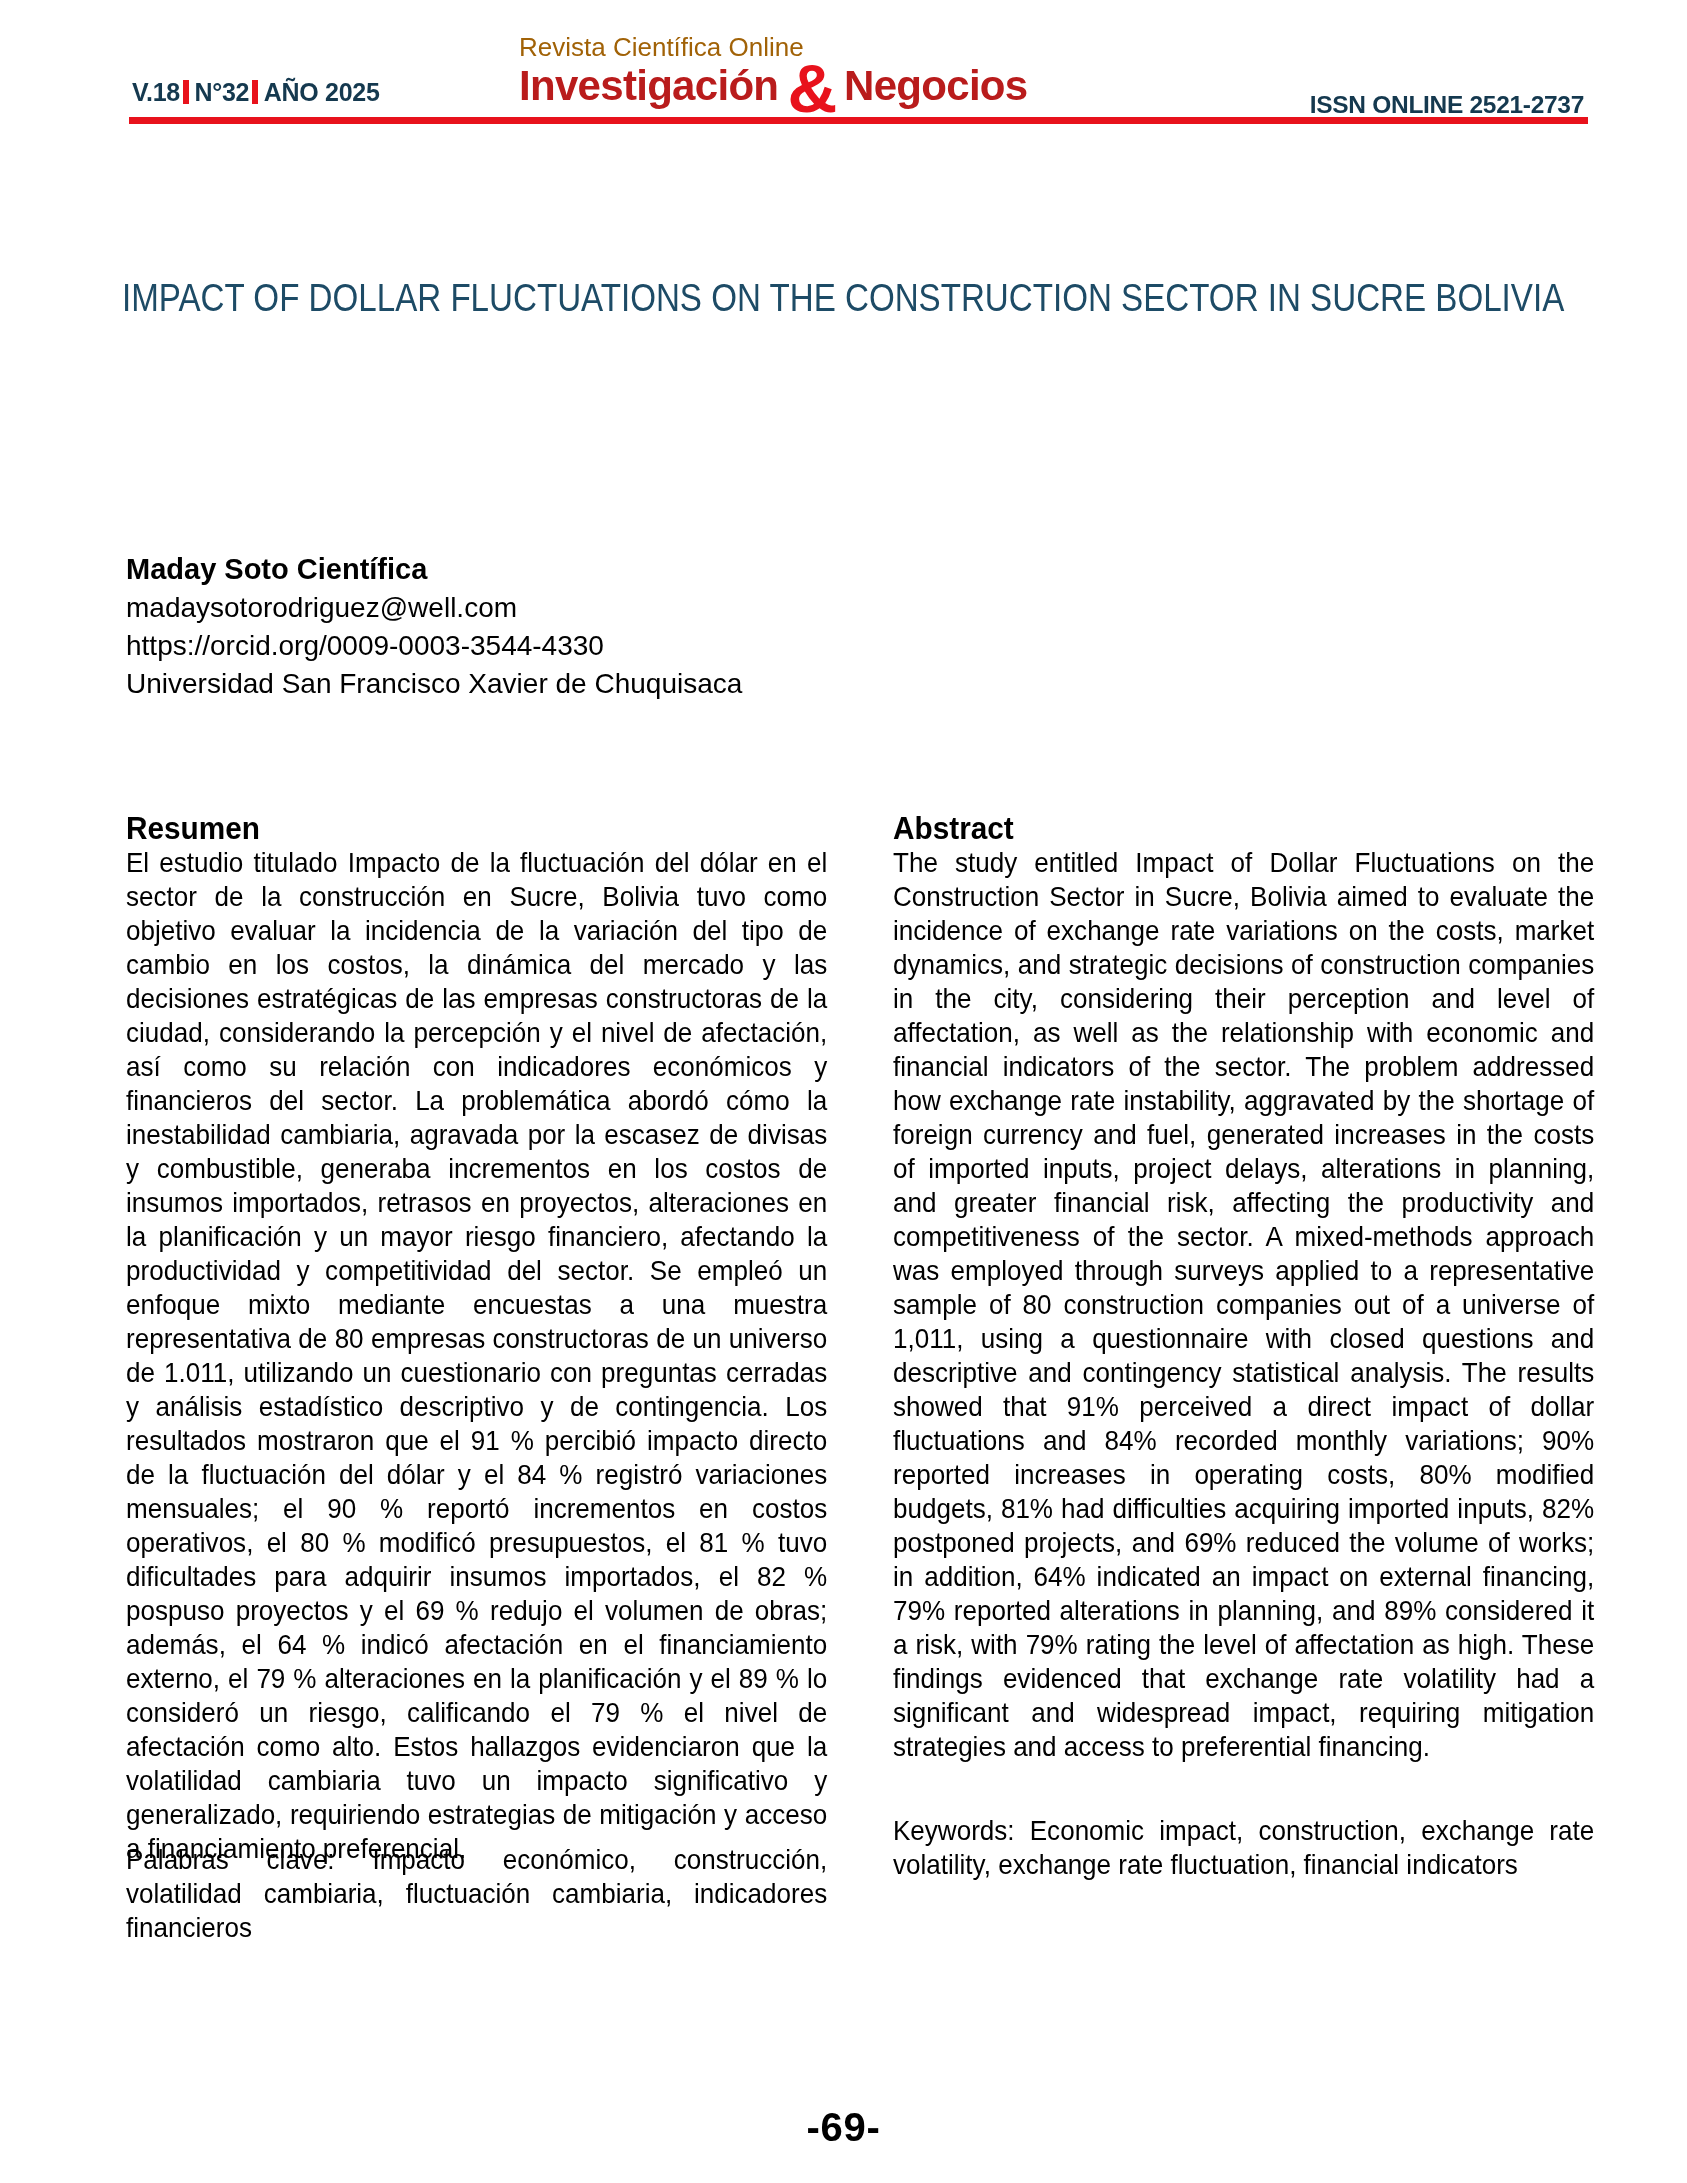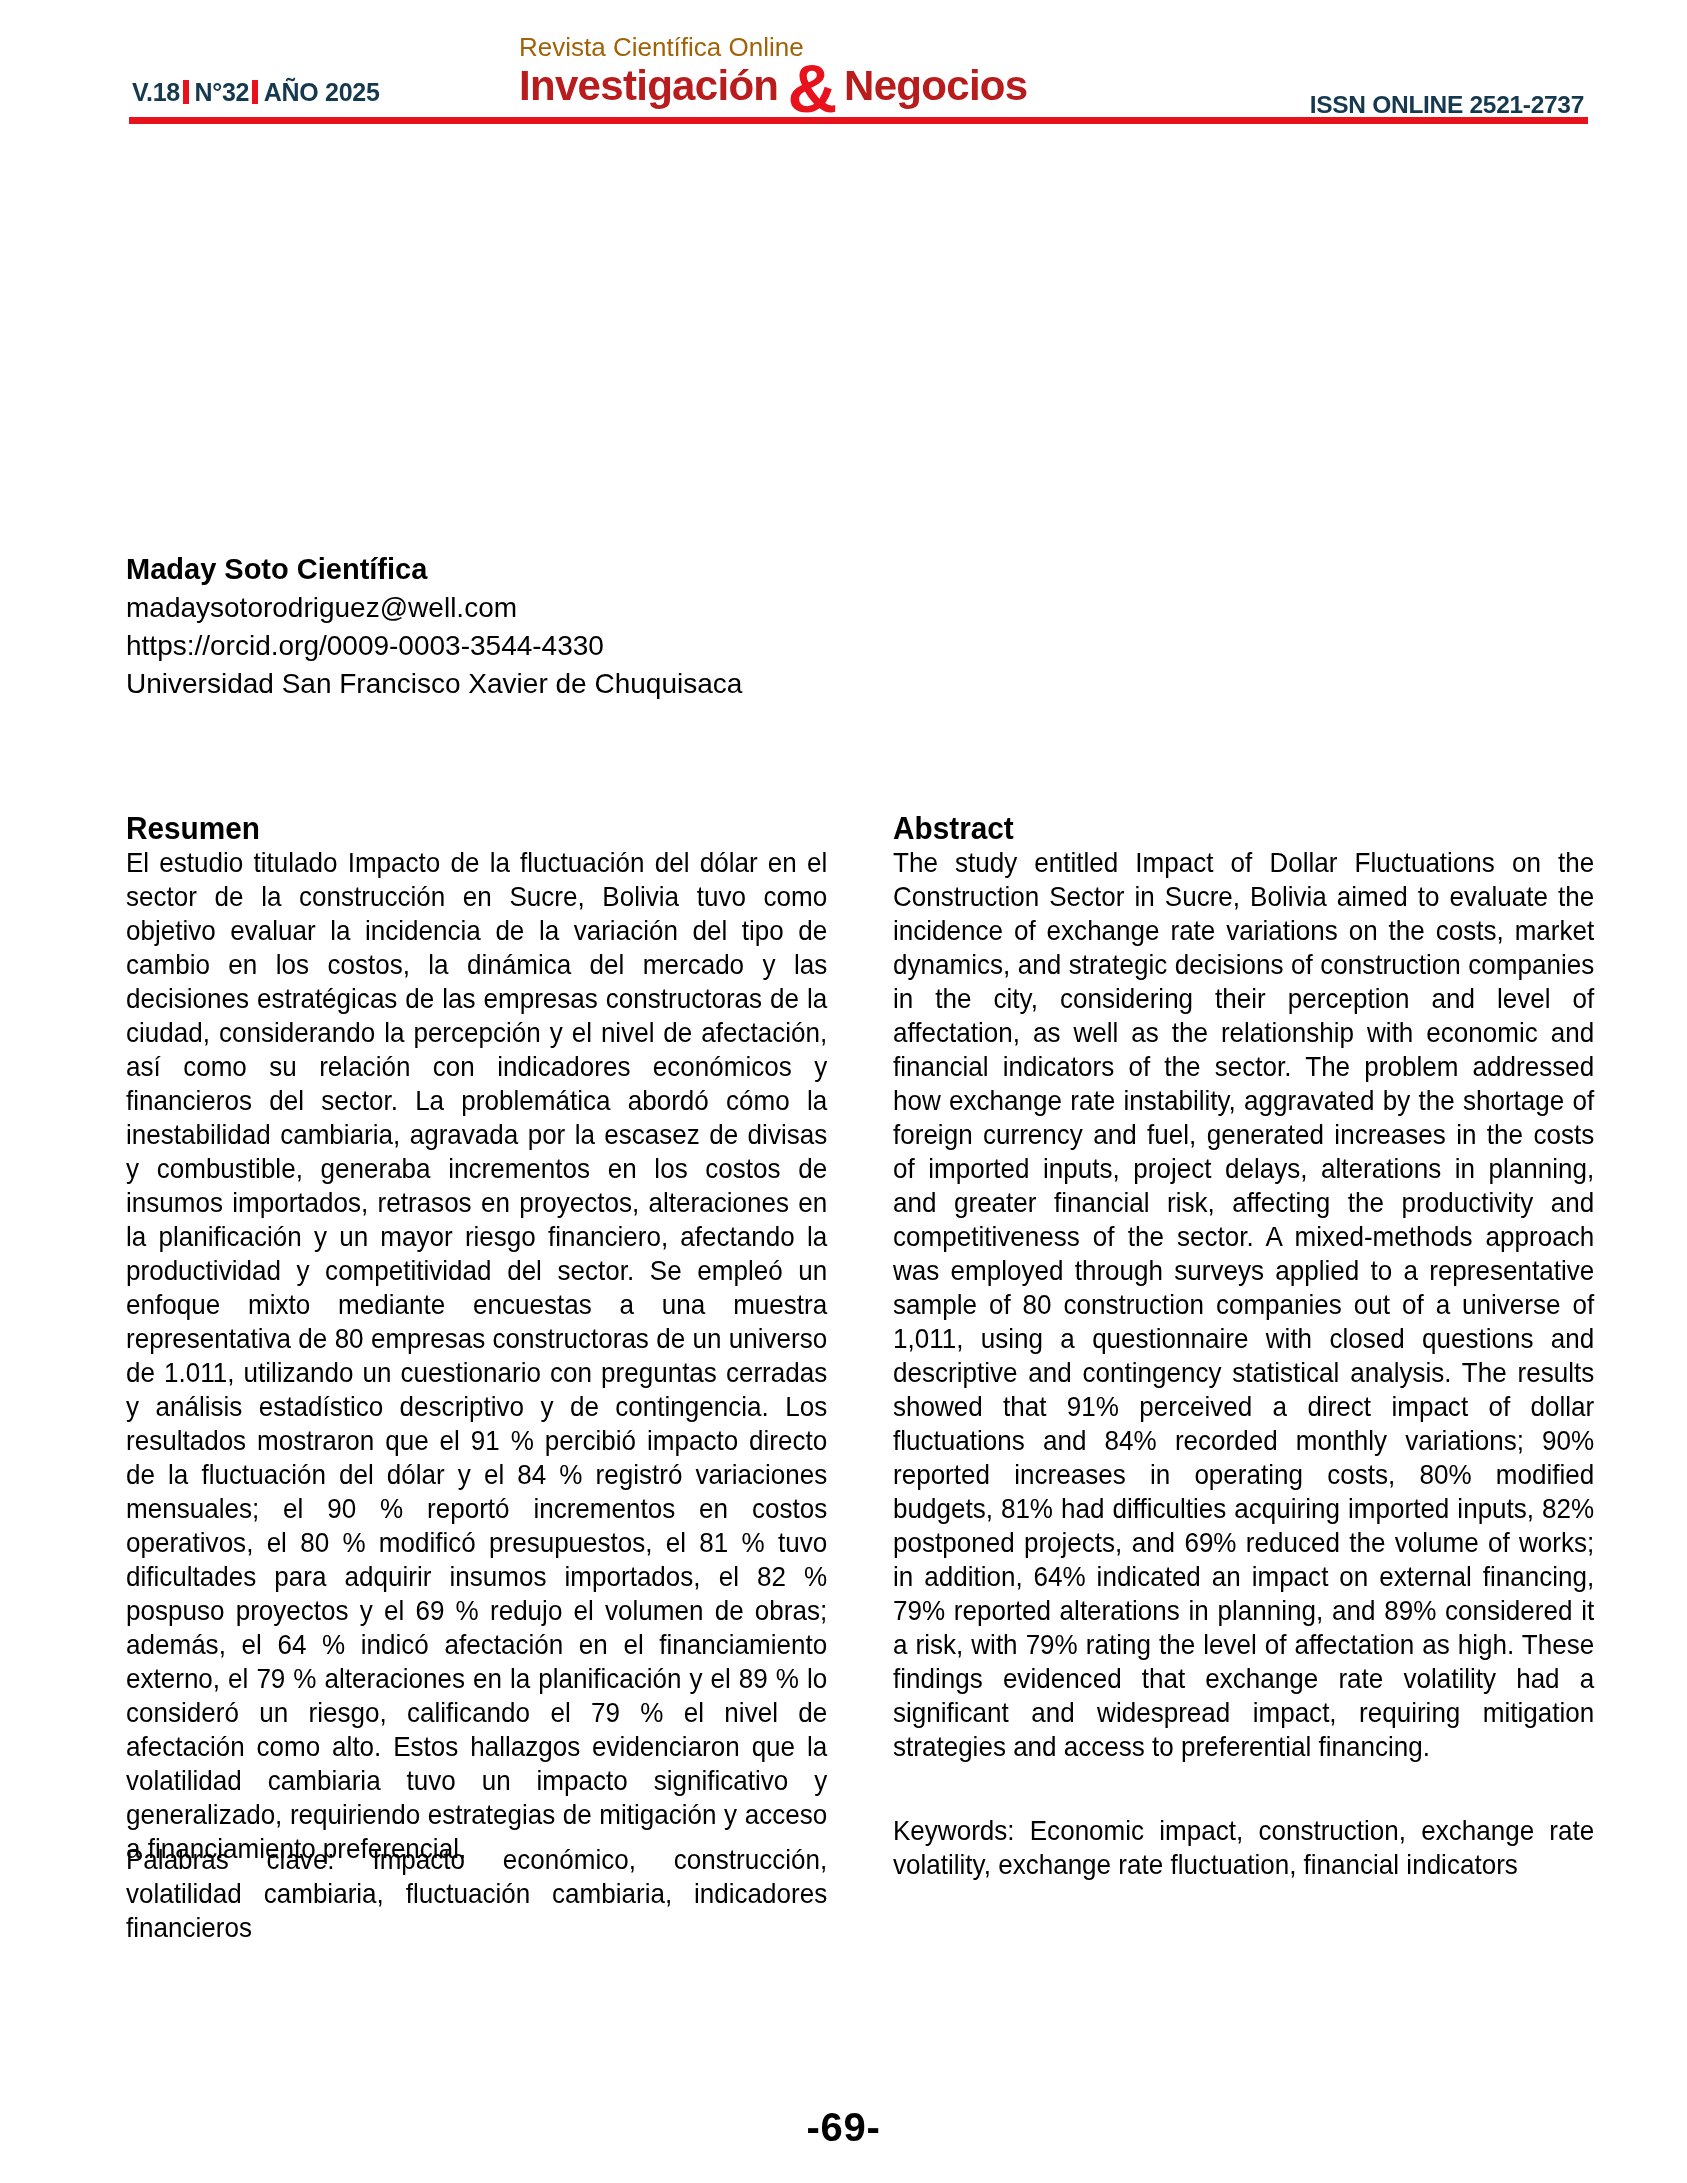--- a/index.html
+++ b/index.html
@@ -94,20 +94,23 @@
       <span class="logo-word">Investigación</span>
       <span class="logo-amp">&amp;</span>
       <span class="logo-word">Negocios</span>
     </div>
   </div>
 
   <div class="issn">ISSN ONLINE 2521-2737</div>
 
   <div class="header-rule"></div>
 
+  <div class="title-en">
+    <div class="title-en-inner">IMPACT OF DOLLAR FLUCTUATIONS ON THE CONSTRUCTION SECTOR IN SUCRE BOLIVIA</div>
+  </div>
 
   <div class="author">
     <div class="author-name">Maday Soto Científica</div>
     <div>madaysotorodriguez@well.com</div>
     <div>https://orcid.org/0009-0003-3544-4330</div>
     <div>Universidad San Francisco Xavier de Chuquisaca</div>
   </div>
 
   <div class="columns">
 

